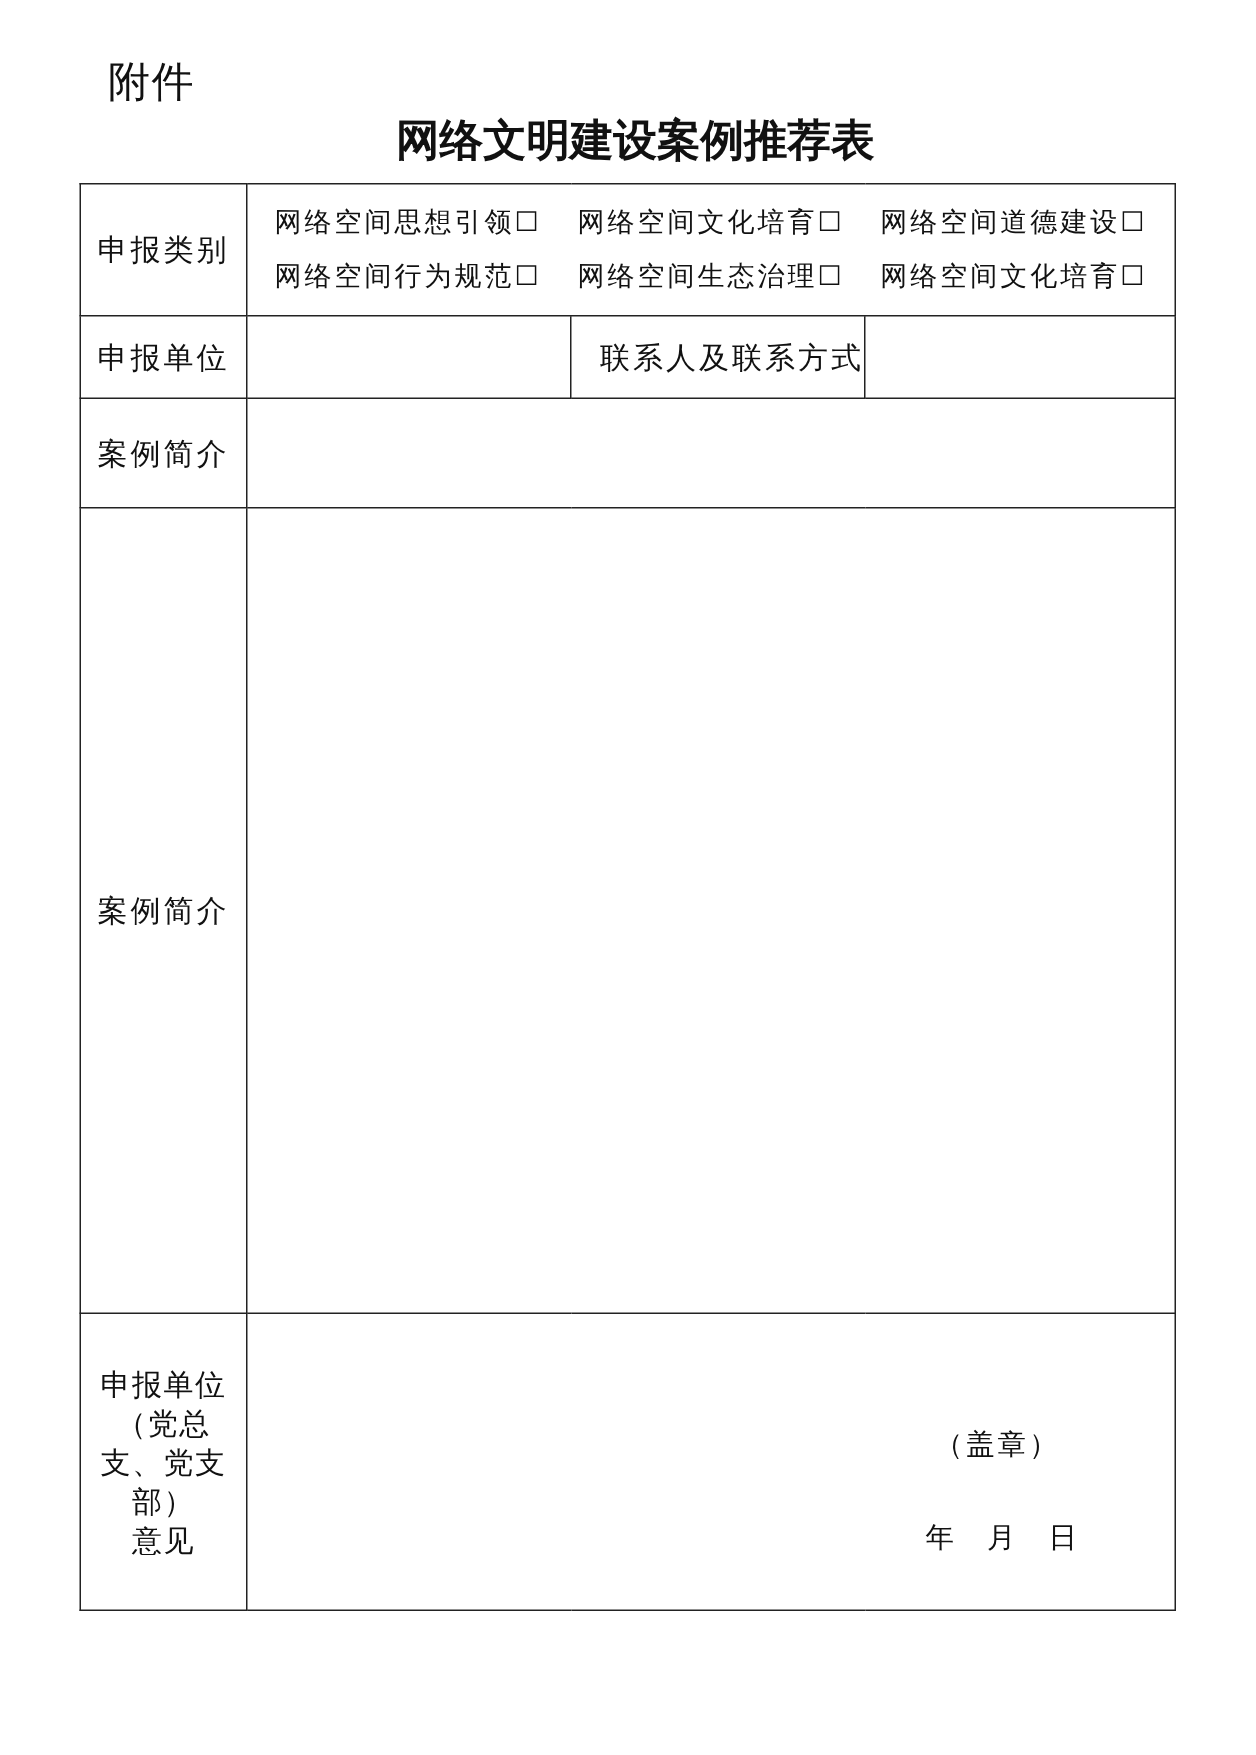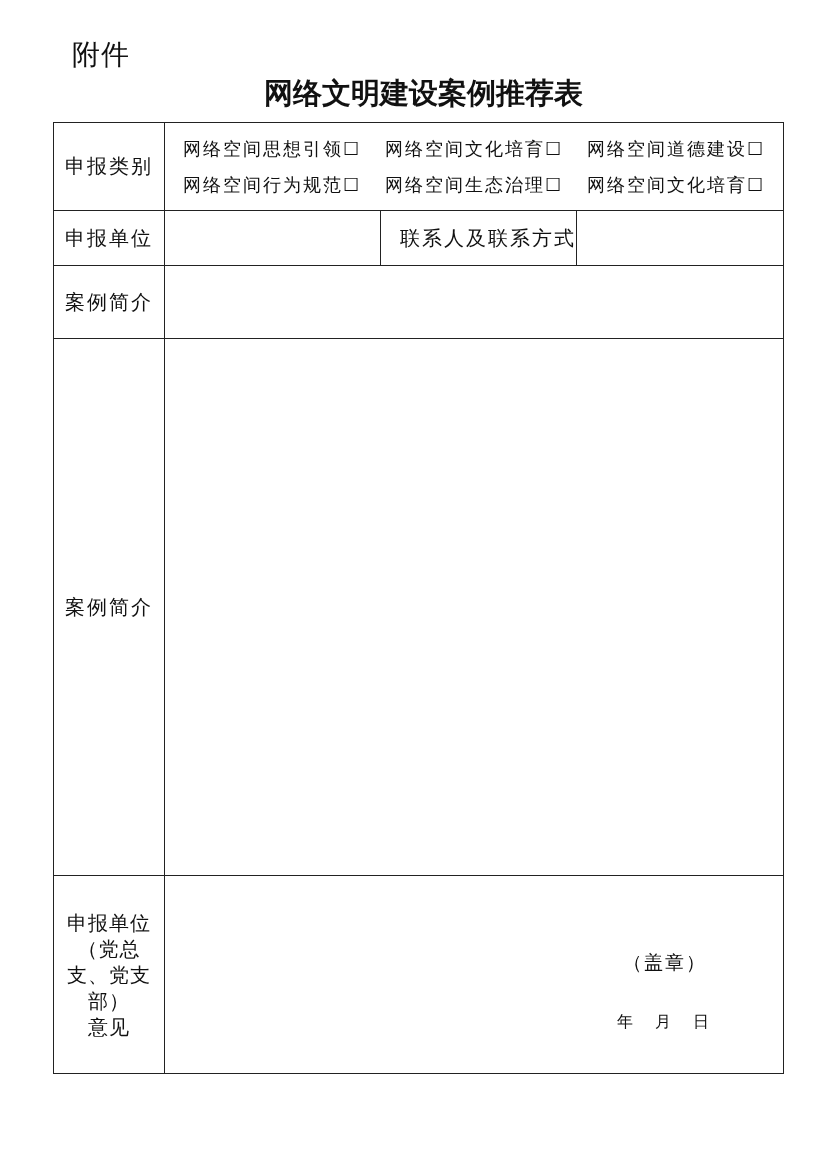--- a/index.html
+++ b/index.html
@@ -12,21 +12,21 @@
   table.form { position:absolute; left:53px; top:122px; width:730px;
                border-collapse:collapse; table-layout:fixed; }
   table.form td { border:1.5px solid #222; padding:0; vertical-align:middle; }
   .lbl { text-align:center; font-size:20px; letter-spacing:2px; }
   .cat-row { display:flex; justify-content:space-between; padding:0 18px 0 18px;
              font-size:18px; letter-spacing:2px; line-height:36px; }
   .contact { text-align:right; font-size:20px; letter-spacing:2px; }
   .party { font-size:20px; line-height:26px; text-align:center; letter-spacing:1px; }
   .opinion { position:relative; }
   .seal { position:absolute; left:458px; top:74px; font-size:19px; letter-spacing:2px; }
-  .date { position:absolute; left:452px; top:136px; font-size:16px; word-spacing:14px; }
+  .date { position:absolute; left:452px; top:136px; font-size:19px; word-spacing:14px; }
   .date span { margin-right:22px; }
 </style>
 </head>
 <body>
 
 <div class="attach">附件</div>
 <div class="title"><span>网络文明建设案例推荐表</span></div>
 
 <table class="form">
   <colgroup>

